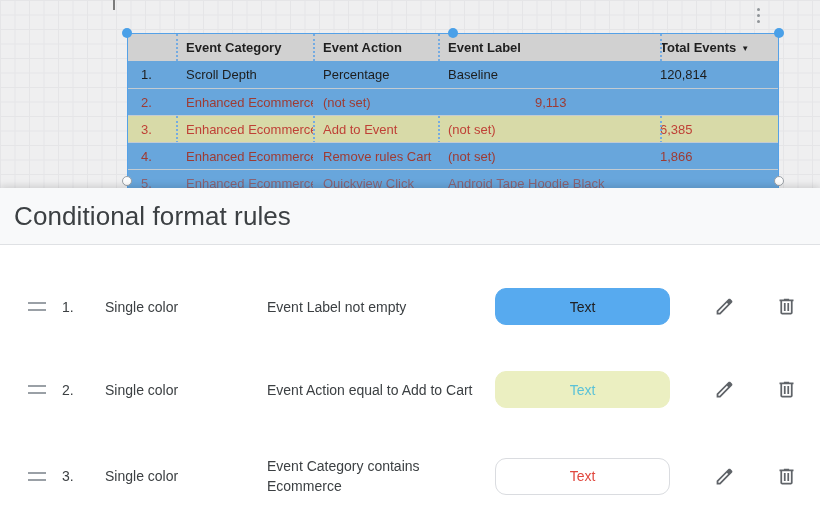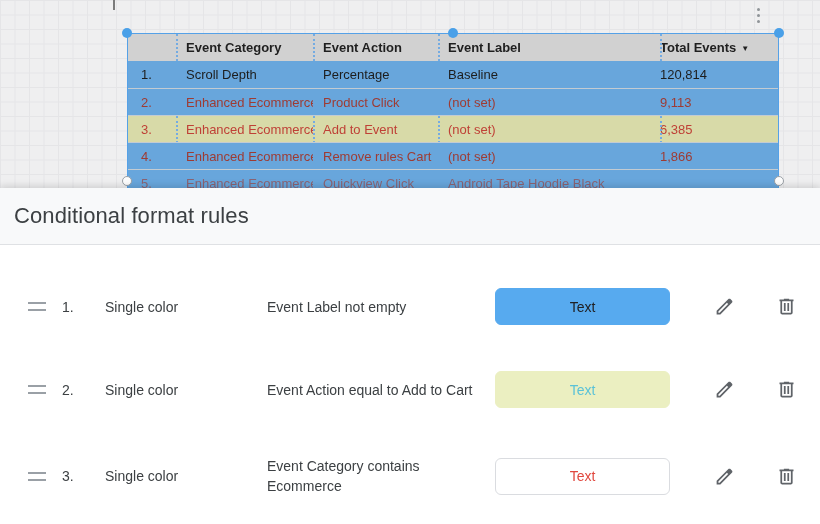--- a/index.html
+++ b/index.html
@@ -40,32 +40,32 @@
   
   .handle { position:absolute; width:10px; height:10px; border-radius:50%; z-index:5; }
   .handle.blue { background:#4aa0e8; }
   .handle.white { background:#fdfdfd; border:1.5px solid #9aa0a6; }
 
   
   #panel { position:absolute; left:0; top:188px; width:820px; height:336px;
     background:#fff; z-index:10; box-shadow:0 -2px 7px rgba(0,0,0,.14); }
   #panel-header { height:57px; background:#f8f9fa; border-bottom:1px solid #dfe1e4;
     display:flex; align-items:center; padding-left:14px; }
-  #panel-title { font-size:22px; color:#3c4043; letter-spacing:.1px; }
+  #panel-title { font-size:26px; color:#3c4043; letter-spacing:.1px; }
 
   #rules { padding-top:20px; }
   .rule { display:flex; align-items:center; height:83px; padding-right:22px; }
   .rule.tall { height:90px; }
   .drag { margin-left:28px; width:18px; height:9px;
     border-top:2px solid #9aa0a6; border-bottom:2px solid #9aa0a6; cursor:grab; }
   .idx  { margin-left:16px; width:28px; color:#3c4043; font-size:14px; }
   .rtype { margin-left:15px; width:130px; color:#3c4043; font-size:14px; }
   .rcond { width:215px; color:#3c4043; font-size:14px; line-height:20px;margin-left:32px; }
   .swatch { margin-left:13px; width:175px; height:37px; border:1px solid transparent;
-    border-radius:6px; display:flex; align-items:center; justify-content:center;
+    border-radius:11px; display:flex; align-items:center; justify-content:center;
     font-size:14px; cursor:pointer; }
   .icon-btn { width:24px; height:24px; background:none; border:none; cursor:pointer;
     display:flex; align-items:center; justify-content:center; }
   .icon-btn.edit { margin-left:auto; }
   .icon-btn.del  { margin-left:38px; }
   .icon-btn svg { width:21px; height:21px; fill:#5f6368; }
 </style>
 </head>
 <body>
 
@@ -100,21 +100,20 @@
         <div class="cell c0">1.</div>
         <div class="cell c1">Scroll Depth</div>
         <div class="cell c2">Percentage</div>
         <div class="cell c3">Baseline</div>
         <div class="cell c4">120,814</div>
       </div>
 
       <div class="trow" style="background-color: rgb(104, 166, 220); color: rgb(158, 59, 51);">
         <div class="cell c0">2.</div>
         <div class="cell c1">Enhanced Ecommerce</div>
-        <div class="cell c2">Product Click</div>
         <div class="cell c3">(not set)</div>
         <div class="cell c4">9,113</div>
       </div>
 
       <div class="trow" style="background-color: rgb(216, 218, 168); color: rgb(191, 64, 54);">
         <div class="cell c0">3.</div>
         <div class="cell c1">Enhanced Ecommerce</div>
         <div class="cell c2">Add to Event</div>
         <div class="cell c3">(not set)</div>
         <div class="cell c4">6,385</div>

